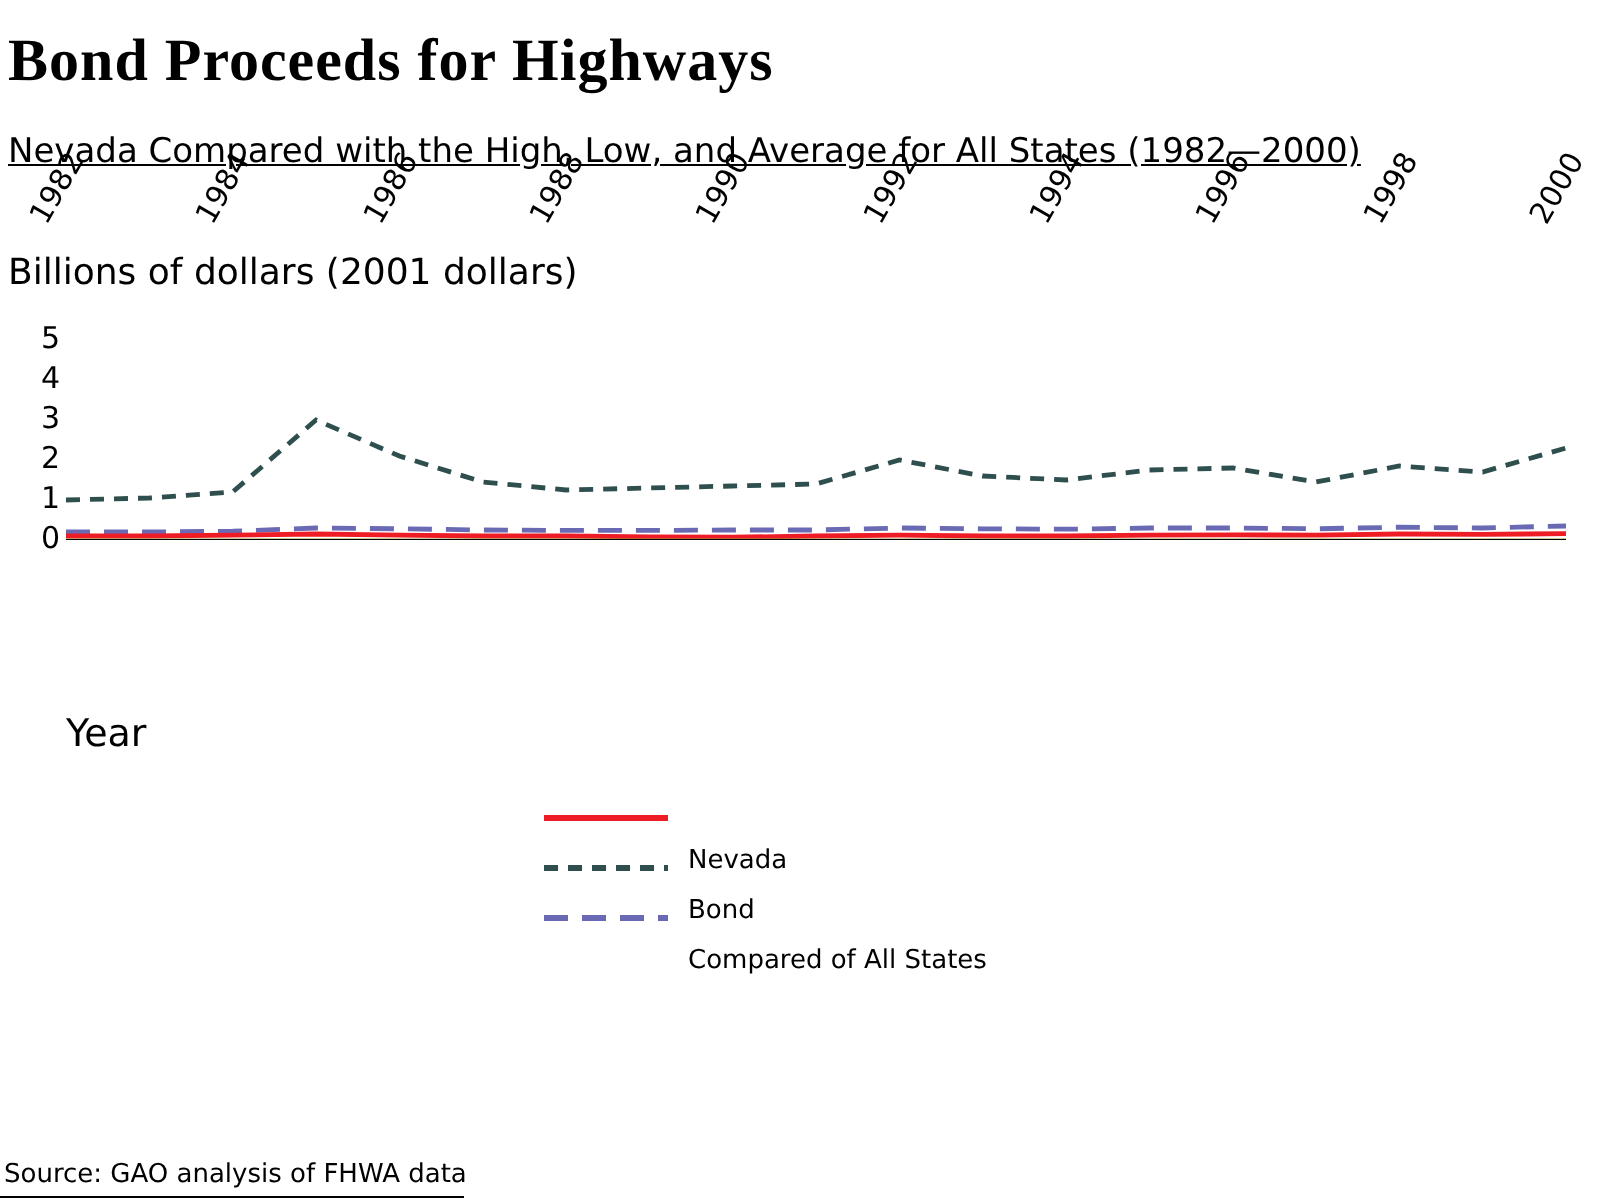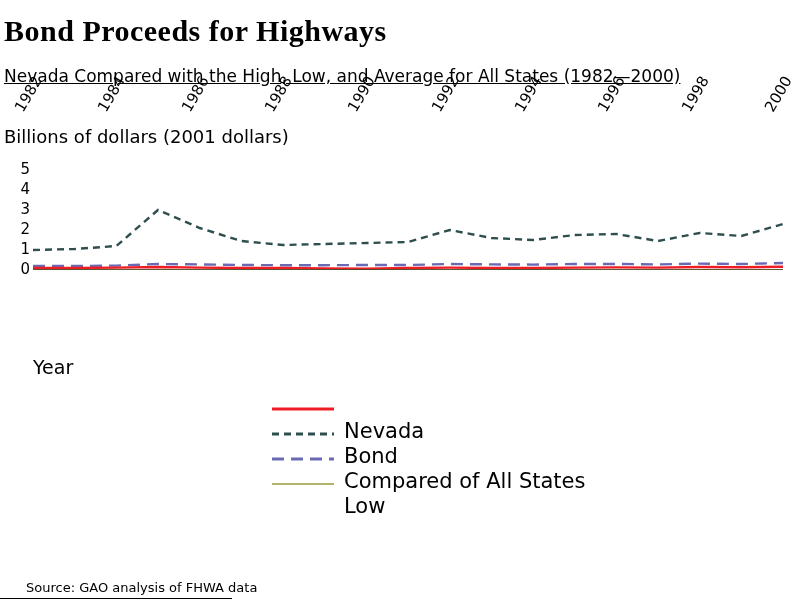--- a/index.html
+++ b/index.html
@@ -102,30 +102,29 @@
   }
   .legend-swatch {
     width: 62px;
     height: 14px;
     margin-right: 10px;
     position: relative;
     flex: 0 0 auto;
   }
   .legend-swatch svg { display: block; }
   .legend-label {
-    font-size: 21px;
+    font-size: 13px;
     white-space: nowrap;
     margin-top: 44px;
   }
   #source {
     position: absolute;
     left: 2px;
     top: 580px;
     font-size: 13px;
-    margin-left: 24px;
   }
   #bottom-rule {
     position: absolute;
     left: 0px;
     top: 598px;
     width: 232px;
     height: 1px;
     background: #000000;
   }
 </style>
@@ -187,24 +186,16 @@
       <span class="legend-label">Bond</span>
     </div>
     <div class="legend-row">
       <span class="legend-swatch">
         <svg width="62" height="14">
           <line x1="0" y1="7" x2="62" y2="7" stroke="#6a6ab4" stroke-width="3" stroke-dasharray="12,7"></line>
         </svg>
       </span>
       <span class="legend-label">Compared of All States</span>
     </div>
-    <div class="legend-row">
-      <span class="legend-swatch">
-        <svg width="62" height="14">
-          <line x1="0" y1="7" x2="62" y2="7" stroke="#9a9a3a" stroke-width="1.5"></line>
-        </svg>
-      </span>
-      <span class="legend-label">Low</span>
-    </div>
   </div>
 
 <div id="source">Source: GAO analysis of FHWA data</div>
 <div id="bottom-rule"></div>
 
 </body></html>

